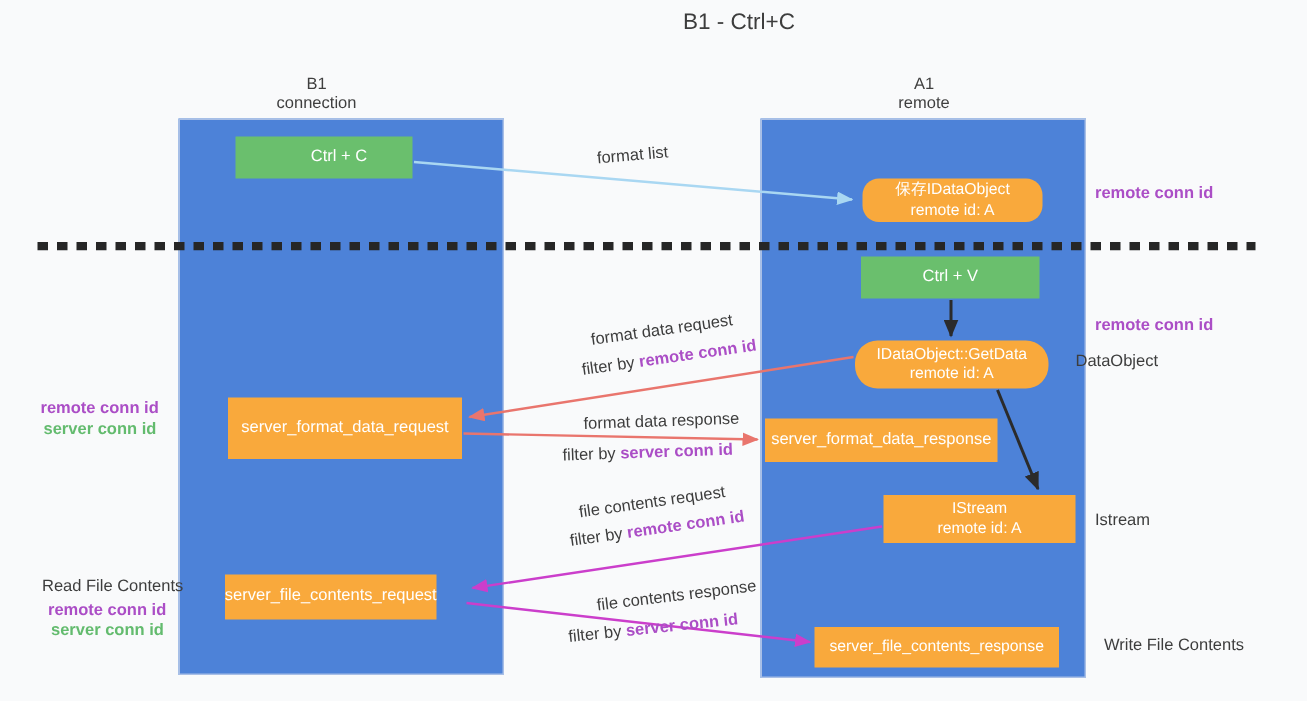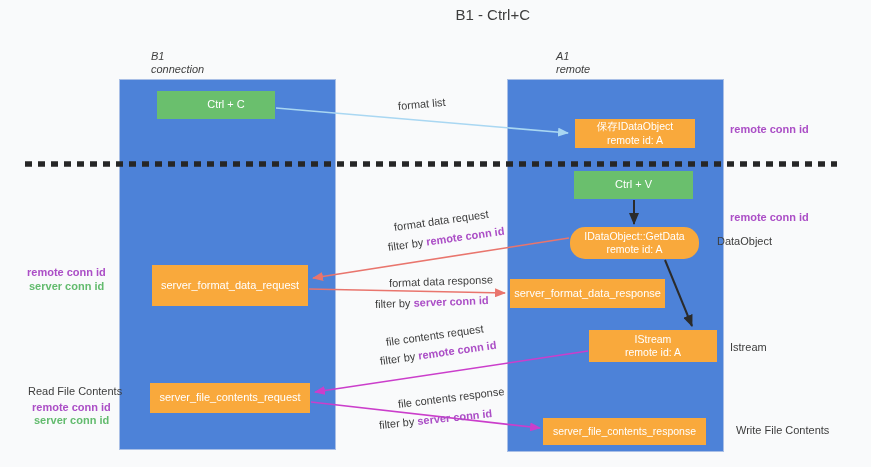--- a/index.html
+++ b/index.html
@@ -9,22 +9,22 @@
     font-family:"Liberation Sans", sans-serif;
     background:#f9fafb;
     overflow:hidden;
     color:#3d3d3d;
   }
   .title {
     position:absolute; left:340px; top:5px; width:190px;
     text-align:right; font-size:15px; line-height:19px; color:#3d3d3d;
   }
   .colhdr {
-    position:absolute; width:120px; text-align:left;
-    font-size:11px; line-height:13px; color:#3f3f3f;font-style:italic;
+    position:absolute; width:120px; text-align:center;
+    font-size:11px; line-height:13px; color:#3f3f3f;
   }
   .column {
     position:absolute; background:#4d82d8; border:1px solid #a9bfe6;
   }
   .box {
     position:absolute; display:flex; flex-direction:column;
     align-items:center; justify-content:center;
     color:#ffffff; text-align:center; line-height:1.25;
     font-size:11px; white-space:nowrap;
   }
@@ -88,21 +88,21 @@
 
   <line x1="588" y1="351" x2="315" y2="392" stroke="#cb3ecb" stroke-width="1.6" marker-end="url(#ah-magenta)"></line>
 
   <line x1="311" y1="402" x2="540" y2="428" stroke="#cb3ecb" stroke-width="1.6" marker-end="url(#ah-magenta)"></line>
 </svg>
 
 <div class="box green" style="left:157px;top:91px;width:118px;height:28px;padding-left:20px;">
   <div>Ctrl + C</div>
 </div>
 
-<div class="box orange fs10" style="left:575px;top:119px;width:120px;height:29px;">
+<div class="box orange fs10" style="left:575px;top:119px;width:120px;height:29px;border-radius:11px;">
   <div>保存IDataObject</div>
   <div>remote id: A</div>
 </div>
 
 <div class="box green" style="left:574px;top:171px;width:119px;height:28px;">
   <div>Ctrl + V</div>
 </div>
 
 <div class="box orange fs10" style="left:570px;top:227px;width:129px;height:32px;border-radius:15px;">
   <div>IDataObject::GetData</div>
@@ -115,21 +115,21 @@
 
 <div class="box orange" style="left:510px;top:279px;width:155px;height:29px;">
   <div>server_format_data_response</div>
 </div>
 
 <div class="box orange fs10" style="left:589px;top:330px;width:128px;height:32px;">
   <div>IStream</div>
   <div>remote id: A</div>
 </div>
 
-<div class="box orange" style="left:150px;top:383px;width:160px;height:30px;">
+<div class="box orange" style="left:150px;top:383px;width:141px;height:30px;">
   <div>server_file_contents_request</div>
 </div>
 
 <div class="box orange fs10" style="left:543px;top:418px;width:163px;height:27px;">
   <div>server_file_contents_response</div>
 </div>
 
 <div class="lbl purple" style="left:730px;top:123px;">remote conn id</div>
 <div class="lbl purple" style="left:730px;top:211px;">remote conn id</div>
 <div class="lbl" style="left:690px;top:235px;margin-left:27px;">DataObject</div>

